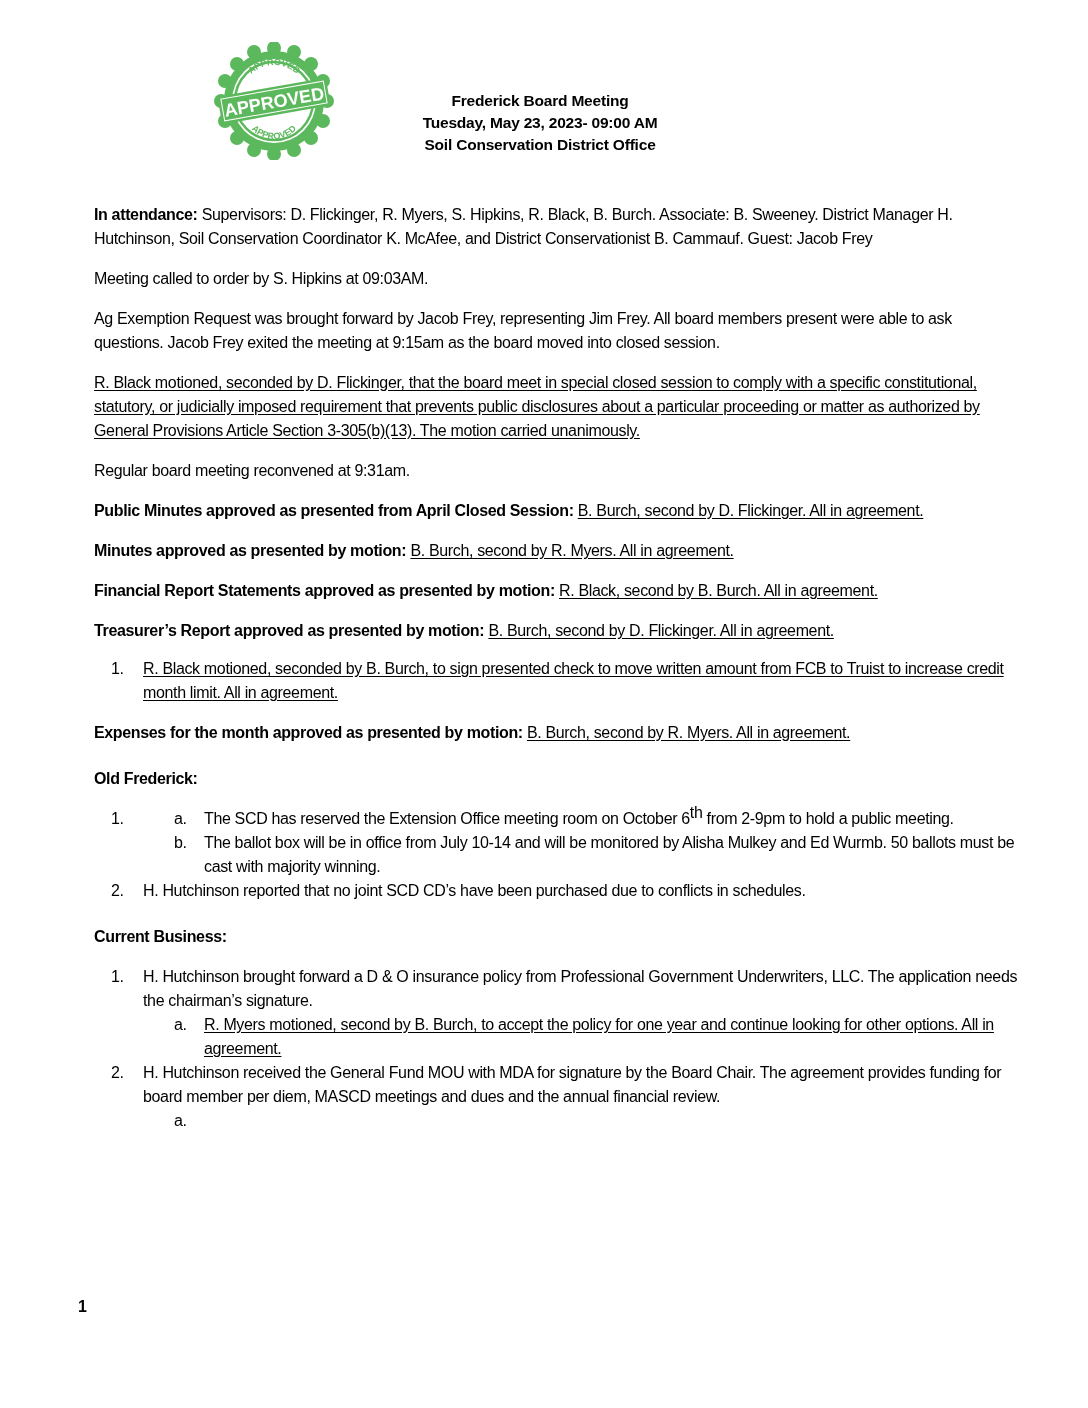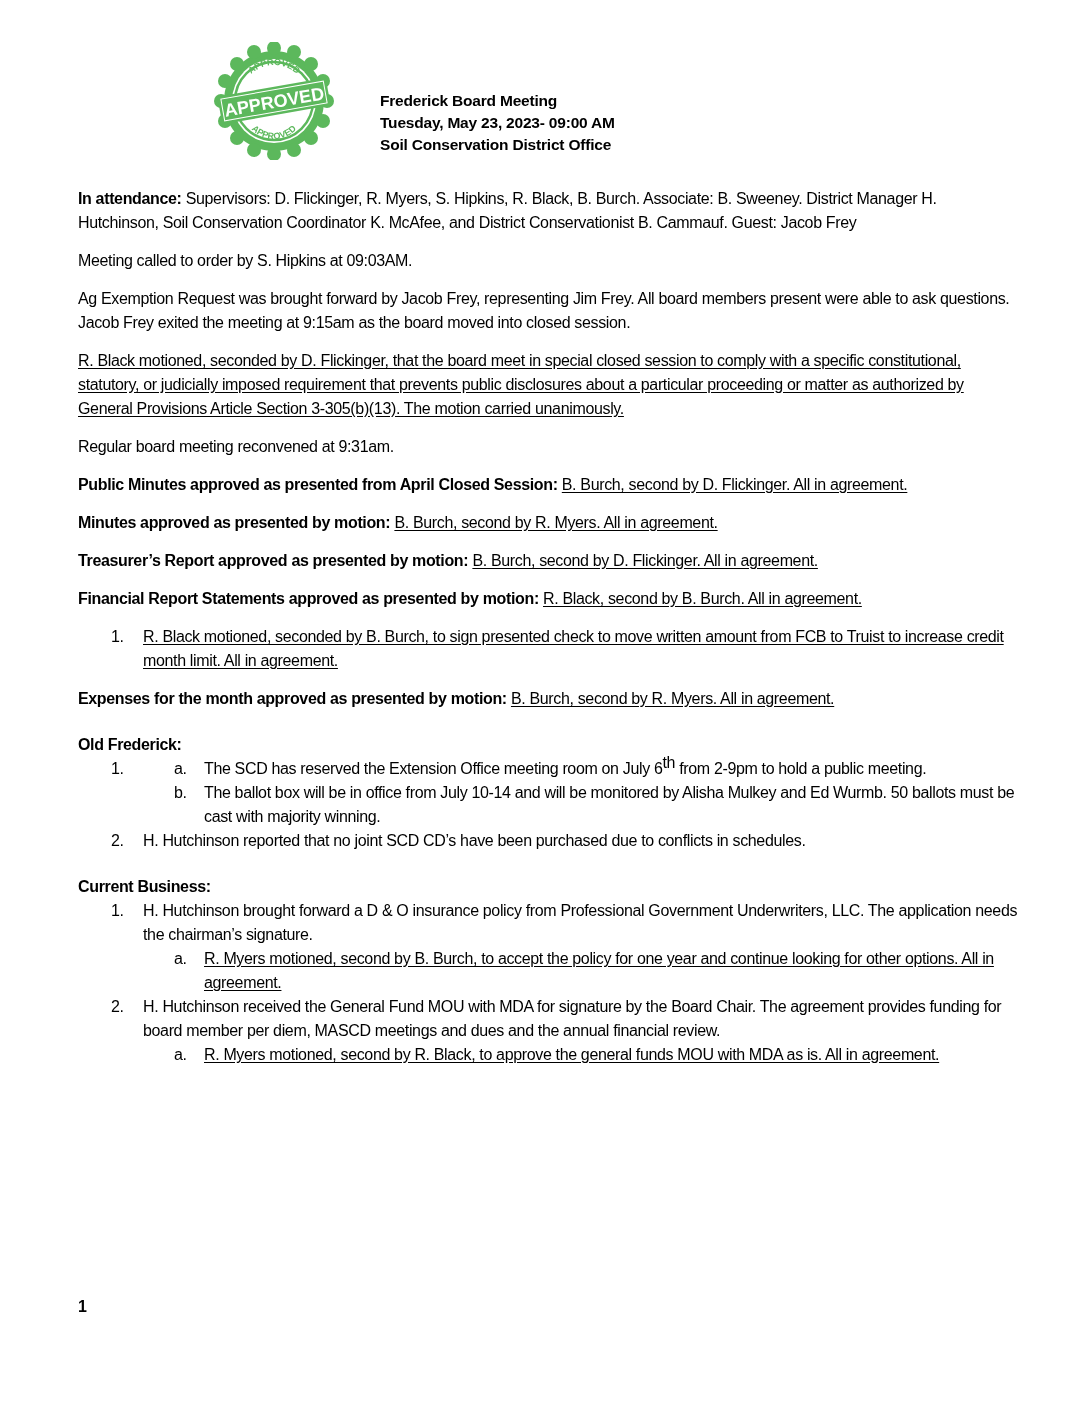--- a/index.html
+++ b/index.html
@@ -10,29 +10,29 @@
   }
   .page {
     position: absolute; left: 0; top: 0; width: 1088px; height: 1408px;
     background: #fff;
   }
   .stamp {
     position: absolute; left: 213px; top: 42px; width: 122px; height: 118px;
   }
   .header {
     position: absolute; left: 380px; top: 90px; width: 320px;
-    font-weight: bold; font-size: 15.5px; line-height: 22px;
+    text-align: center; font-weight: bold; font-size: 15.5px; line-height: 22px;
     letter-spacing: -0.2px;
   }
   .content {
     position: absolute; left: 78px; top: 187px; width: 940px;
     font-size: 16px; line-height: 24px; letter-spacing: -0.35px;
     font-family: "Liberation Sans Narrow", "Liberation Sans", sans-serif;
   }
-  .content p { margin: 0; }
+  .content p { margin: 16px; }
   .u { text-decoration: underline; text-underline-offset: 2px; }
   .b { font-weight: bold; }
   .para { margin-bottom: 14px !important; }
   .section-title { font-weight: bold; margin-top: 0; }
   .li { position: relative; padding-left: 65px; }
   .li .num { position: absolute; left: 33px; top: 0; }
   .li2 { position: relative; padding-left: 126px; }
   .li2 .num { position: absolute; left: 96px; top: 0; }
   sup { font-size: 16px; line-height: 0; vertical-align: 6px; }
   .page-num {
@@ -110,43 +110,43 @@
 
     <p class="para">
       <span class="b">Public Minutes approved as presented from April Closed Session:</span> <span class="u">B. Burch, second by D. Flickinger. All in agreement.</span>
     </p>
 
     <p class="para">
       <span class="b">Minutes approved as presented by motion:</span> <span class="u">B. Burch, second by R. Myers. All in agreement.</span>
     </p>
 
     <p class="para">
-      <span class="b">Treasurer’s Report approved as presented by motion:</span> <span class="u">B. Burch, second by D. Flickinger. All in agreement.</span>
+      <span class="b">Financial Report Statements approved as presented by motion:</span> <span class="u">R. Black, second by B. Burch. All in agreement. </span>
     </p>
 
     <p class="para">
-      <span class="b">Financial Report Statements approved as presented by motion:</span> <span class="u">R. Black, second by B. Burch. All in agreement. </span>
+      <span class="b">Treasurer’s Report approved as presented by motion:</span> <span class="u">B. Burch, second by D. Flickinger. All in agreement.</span>
     </p>
 
     <div class="li para">
       <span class="num">1.</span>
       <span class="u">R. Black motioned, seconded by B. Burch, to sign presented check to move written amount from FCB to Truist to increase credit month limit. All in agreement.</span>
     </div>
 
     <p class="para" style="margin-bottom:22px !important;">
       <span class="b">Expenses for the month approved as presented by motion:</span> <span class="u">B. Burch, second by R. Myers. All in agreement.</span>
     </p>
 
     <p class="section-title">Old Frederick:</p>
     <div class="li">
       <span class="num">1.</span>
     </div>
     <div class="li2">
       <span class="num">a.</span>
-      <span>The SCD has reserved the Extension Office meeting room on July 6</span><sup>th</sup><span> from 2-9pm to hold a public meeting.</span>
+      <span>The SCD has reserved the Extension Office meeting room on October 6</span><sup>th</sup><span> from 2-9pm to hold a public meeting.</span>
     </div>
     <div class="li2">
       <span class="num">b.</span>
       <span>The ballot box will be in office from July 10-14 and will be monitored by Alisha Mulkey and Ed Wurmb. 50 ballots must be cast with majority winning.</span>
     </div>
     <div class="li" style="margin-bottom:22px;">
       <span class="num">2.</span>
       <span>H. Hutchinson reported that no joint SCD CD’s have been purchased due to conflicts in schedules.</span>
     </div>
 
@@ -158,18 +158,17 @@
     <div class="li2">
       <span class="num">a.</span>
       <span class="u">R. Myers motioned, second by B. Burch, to accept the policy for one year and continue looking for other options. All in agreement.</span>
     </div>
     <div class="li">
       <span class="num">2.</span>
       <span>H. Hutchinson received the General Fund MOU with MDA for signature by the Board Chair. The agreement provides funding for board member per diem, MASCD meetings and dues and the annual financial review.</span>
     </div>
     <div class="li2">
       <span class="num">a.</span>
-      <span class="u">R. Myers motioned, second by R. Black, to approve the general funds MOU with MDA as is. All in agreement.</span>
     </div>
   </div>
 
   <div class="page-num">1</div>
 </div>
 
 </body></html>

